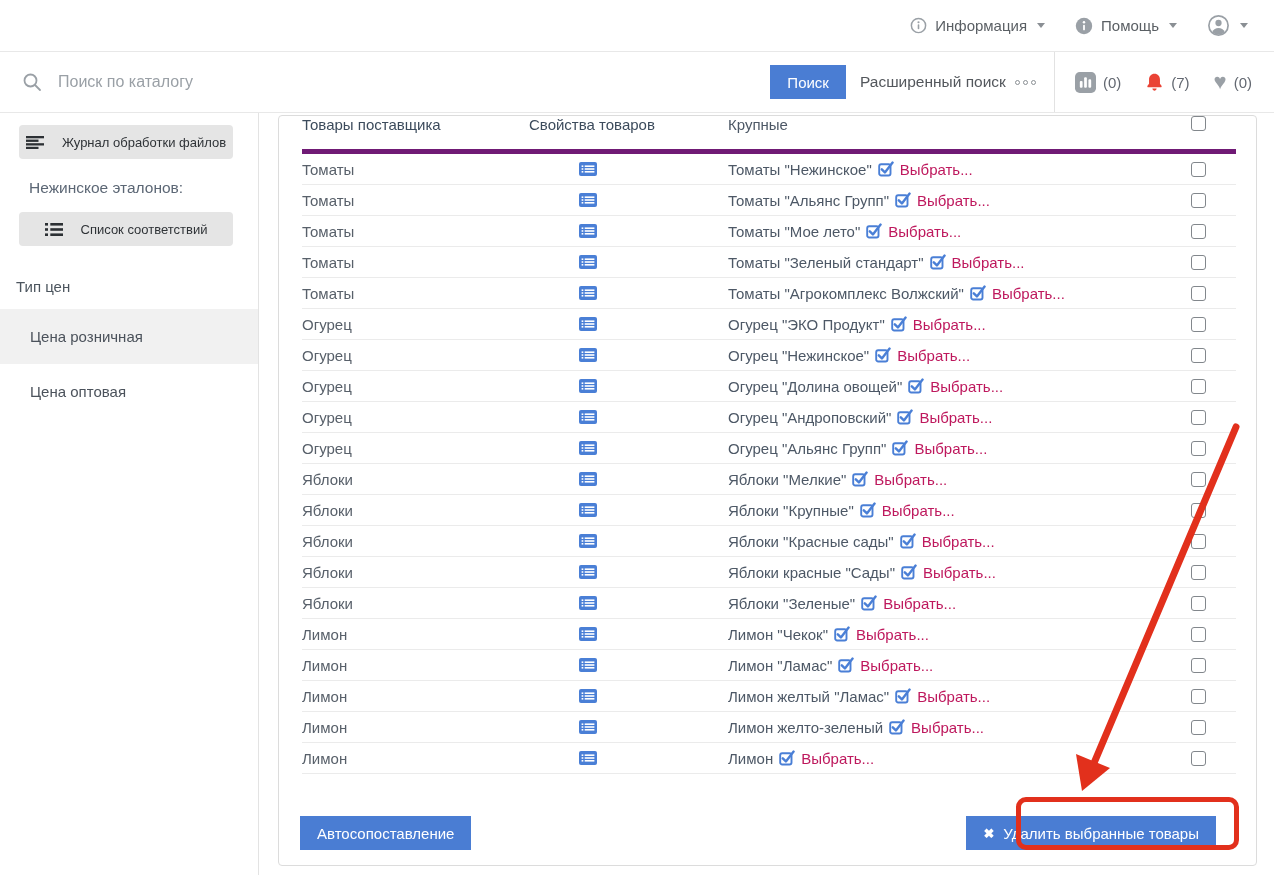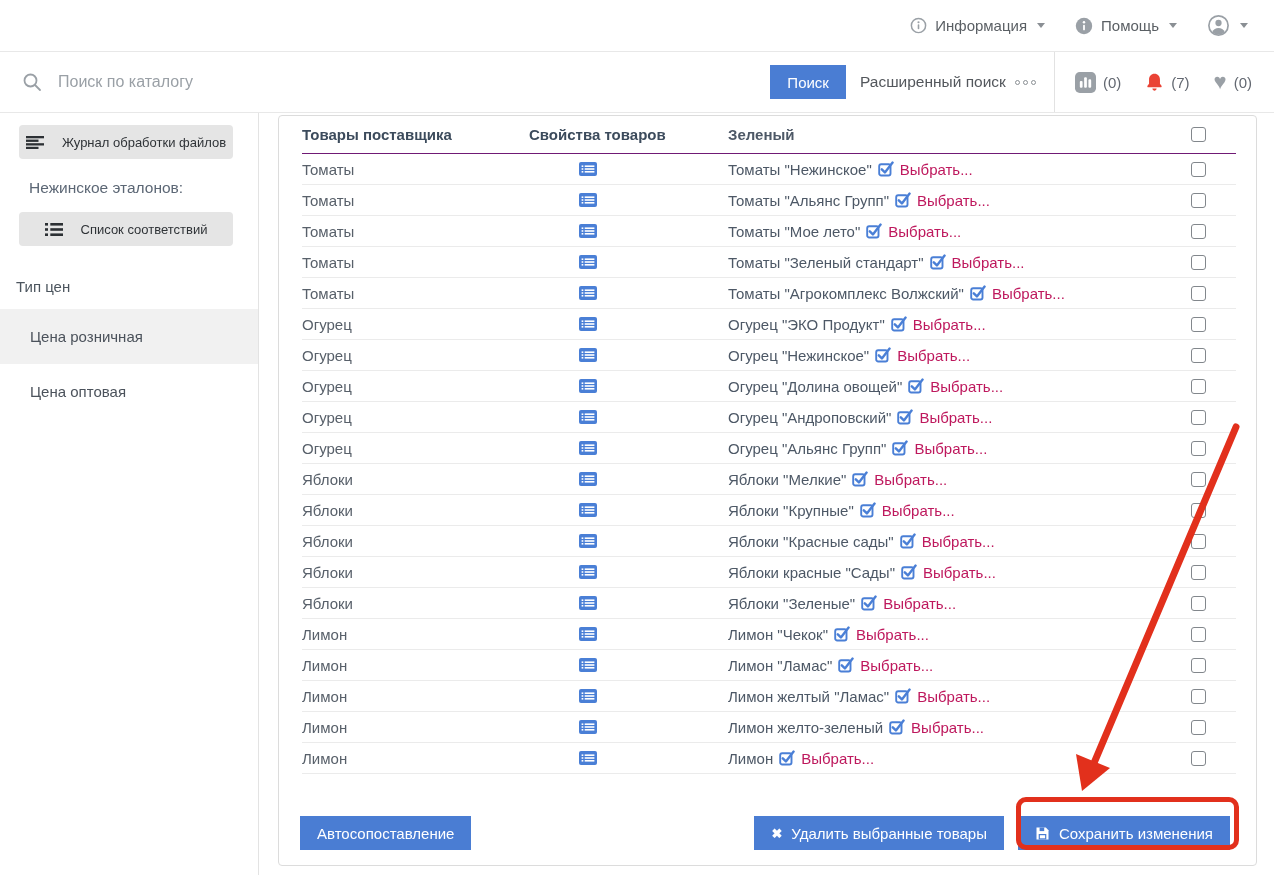--- a/index.html
+++ b/index.html
@@ -46,22 +46,22 @@
   .price-item { height:55px; display:flex; align-items:center; padding-left:30px;
     font-size:15px; color:#4b525b; cursor:pointer; }
   .price-item.active { background:#f1f1f1; }
 
   .content { flex:1; position:relative; }
   .card { position:absolute; left:19px; top:2px; width:979px; height:751px;
     background:#fff; border:1px solid #dcdcdc; border-radius:4px; }
 
   
   .table { margin:0 20px 0 23px; }
-  .thead { display:flex; align-items:center; height:38px;
-    border-bottom:1px solid #701a75; font-size:15px; font-weight:bold; color:#3c4b5c; }
+  .thead { display:flex; align-items:flex-start; height:38px;
+    border-bottom:5px solid #701a75; font-size:15px; font-weight:normal; color:#3c4b5c; }
   .trow { display:flex; align-items:center; height:31px;
     border-bottom:1px solid #ebebeb; font-size:15px; color:#58606a; }
   .c1 { width:227px; flex:none; }
   .c2 { width:199px; flex:none; display:flex; align-items:center; }
   .c2 .props { margin-left:50px; }
   .c3 { flex:1; display:flex; align-items:center; gap:6px; color:#4d5866; }
   .c4 { width:76px; flex:none; display:flex; justify-content:center; }
   .choose { color:#be185d; cursor:pointer;text-align:right; }
   .cb { width:15px; height:15px; border:1.5px solid #82878c; border-radius:3px;
     background:#fff; cursor:pointer; display:block; }
@@ -197,21 +197,21 @@
       </div>
 
   </div>
 
   <div class="content">
     <div class="card">
       <div class="table">
         <div class="thead">
           <div class="c1">Товары поставщика</div>
           <div class="c2">Свойства товаров</div>
-          <div class="c3">Зеленый</div>
+          <div class="c3">Крупные</div>
           <div class="c4">
               <span class="cb"></span>
             </div>
         </div>
 
           <div class="trow">
             <div class="c1">Томаты</div>
             <div class="c2">
               <span class="props">
                 <svg width="18" height="14" viewBox="0 0 18 14">
@@ -811,31 +811,20 @@
           </div>
 
       </div>
 
       <div class="cardfooter">
         <button class="btn">Автосопоставление</button>
         <button class="btn del-btn">
           <span class="x-glyph">✖</span>
           <span>Удалить выбранные товары</span>
         </button>
-        <button class="btn">
-          <span>
-            <svg width="15" height="15" viewBox="0 0 15 15">
-                <path d="M1.5 1.5 H10.8 L13.5 4.2 V13.5 H1.5 Z" fill="#fff"></path>
-                <rect x="4.6" y="1.5" width="4.6" height="3.6" fill="#4a7dd3"></rect>
-                <rect x="3.7" y="8" width="7.6" height="5.5" fill="#4a7dd3"></rect>
-                <rect x="4.9" y="9.2" width="5.2" height="3.1" fill="#fff"></rect>
-              </svg>
-          </span>
-          <span>Сохранить изменения</span>
-        </button>
       </div>
     </div>
   </div>
 </div>
 
 <div class="red-ring"></div>
 <svg class="overlay" width="1274" height="875" viewBox="0 0 1274 875">
   <line x1="1236" y1="427" x2="1094" y2="763" stroke="#e2301c" stroke-width="7" stroke-linecap="round"></line>
   <polygon points="1082,791 1076,754 1110,768" fill="#e2301c"></polygon>
 </svg>

